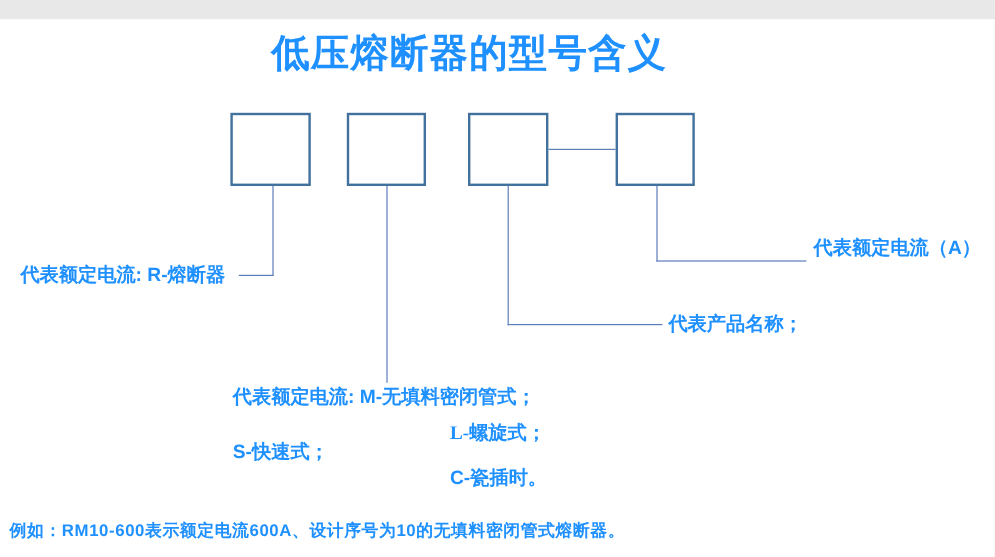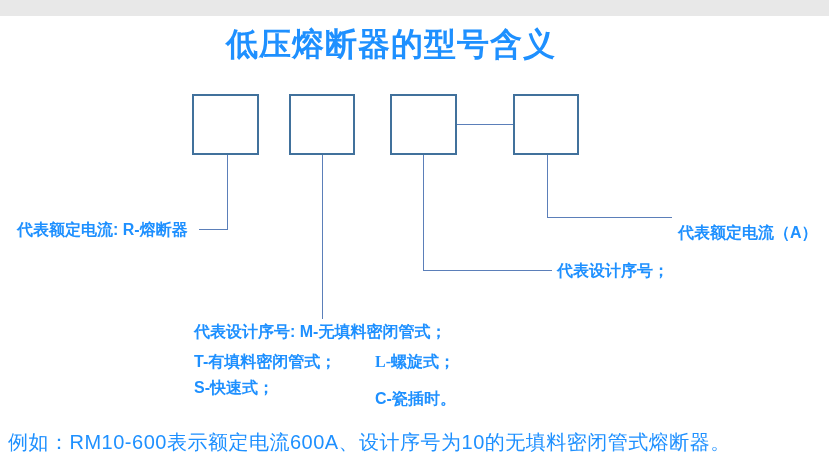--- a/index.html
+++ b/index.html
@@ -49,33 +49,33 @@
   .h-design{left:423px;top:254px;width:129px;}
   .h-rated{left:547px;top:201px;width:125px;}
   .lbl{
     position:absolute;
     color:var(--accent-text);
     font-size:16px;line-height:18px;
     font-weight:bold;
     white-space:nowrap;
   }
   .lbl-product{left:17px;top:205px;}
-  .lbl-rated{left:678px;top:208px;text-align:center;}
+  .lbl-rated{left:678px;top:183px;text-align:center;}
   .lbl-design{left:557px;top:246px;}
   .lbl-work-1{left:194px;top:307px;}
   .lbl-work-2a{left:194px;top:337px;}
   .lbl-work-2b{left:375px;top:337px;font-family:Liberation Serif, serif;}
-  .lbl-work-3a{left:194px;top:363px;}
+  .lbl-work-3a{left:194px;top:353px;}
   .lbl-work-3b{left:375px;top:374px;}
   .example{
     position:absolute;
     left:8px;top:412px;width:818px;
     color:var(--accent-text);
-    font-size:20px;line-height:28px;
-    font-weight:normal;
+    font-size:14px;line-height:28px;
+    font-weight:bold;
     letter-spacing:0.5px;
     white-space:nowrap;
   }
 </style>
 </head>
 <body>
 
 <div class="stage">
 
   <div class="title">低压熔断器的型号含义</div>
@@ -89,23 +89,22 @@
   <div class="vline v1"></div>
   <div class="vline v2"></div>
   <div class="vline v3"></div>
   <div class="vline v4"></div>
   <div class="hline h-label1"></div>
   <div class="hline h-design"></div>
   <div class="hline h-rated"></div>
 
   <div class="lbl lbl-product">代表额定电流: R-熔断器</div>
   <div class="lbl lbl-rated">代表额定电流（A）</div>
-  <div class="lbl lbl-design">代表设计序号；</div>
+  <div class="lbl lbl-design">代表产品名称；</div>
 
-  <div class="lbl lbl-work-1">代表设计序号: M-无填料密闭管式；</div>
-  <div class="lbl lbl-work-2a">T-有填料密闭管式；</div>
+  <div class="lbl lbl-work-1">代表额定电流: M-无填料密闭管式；</div>
   <div class="lbl lbl-work-2b">L-螺旋式；</div>
   <div class="lbl lbl-work-3a">S-快速式；</div>
   <div class="lbl lbl-work-3b">C-瓷插时。</div>
 
   <div class="example">例如：RM10-600表示额定电流600A、设计序号为10的无填料密闭管式熔断器。</div>
 
 </div>
 
 </body></html>

